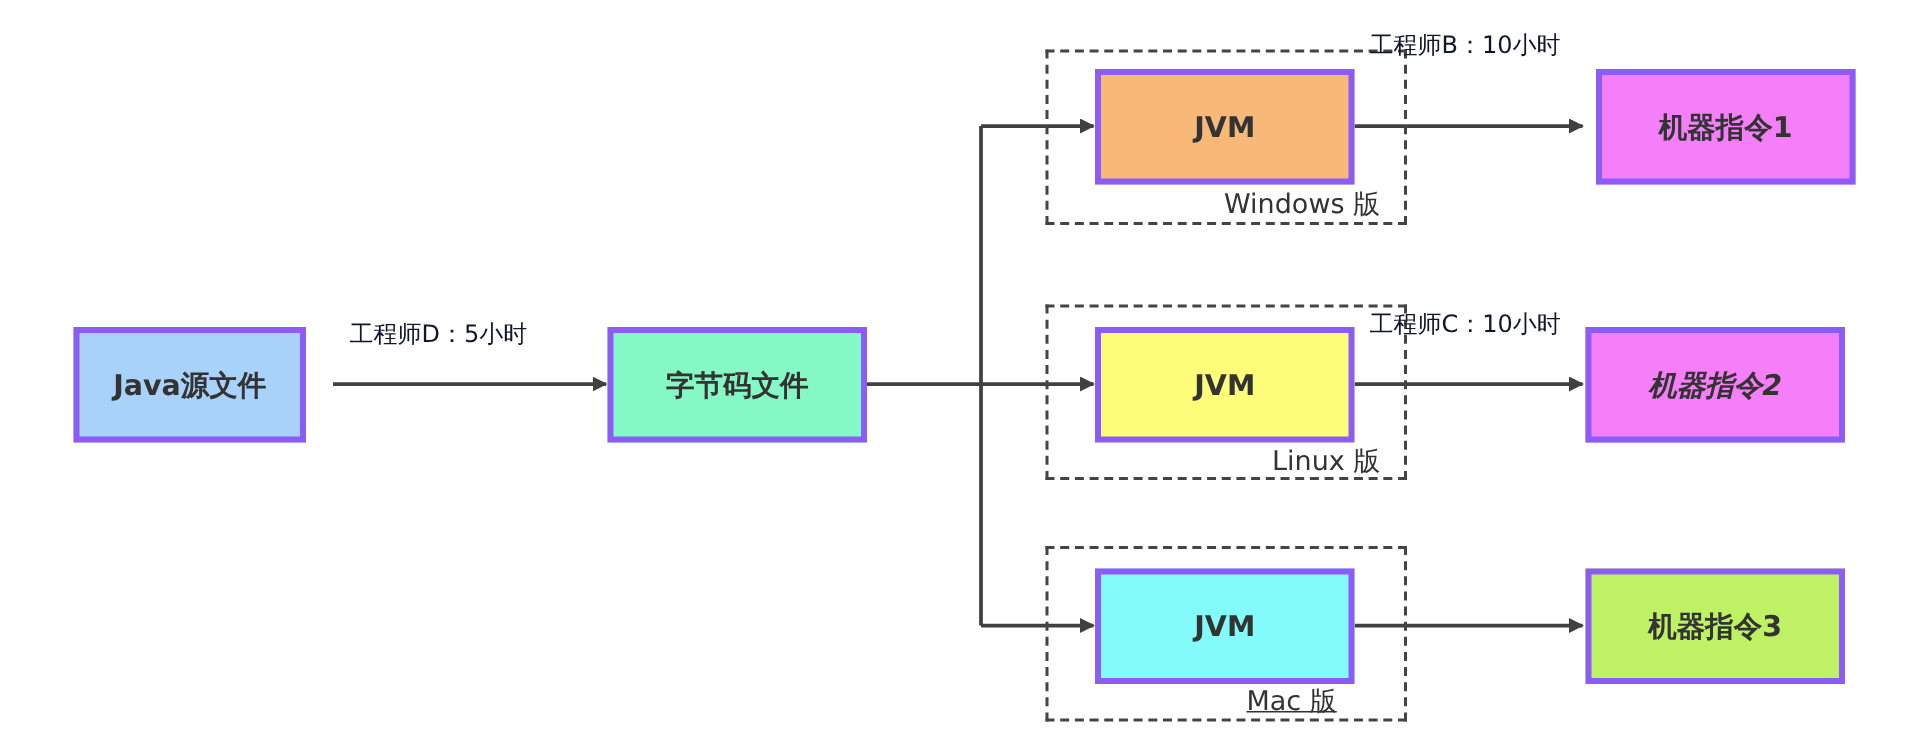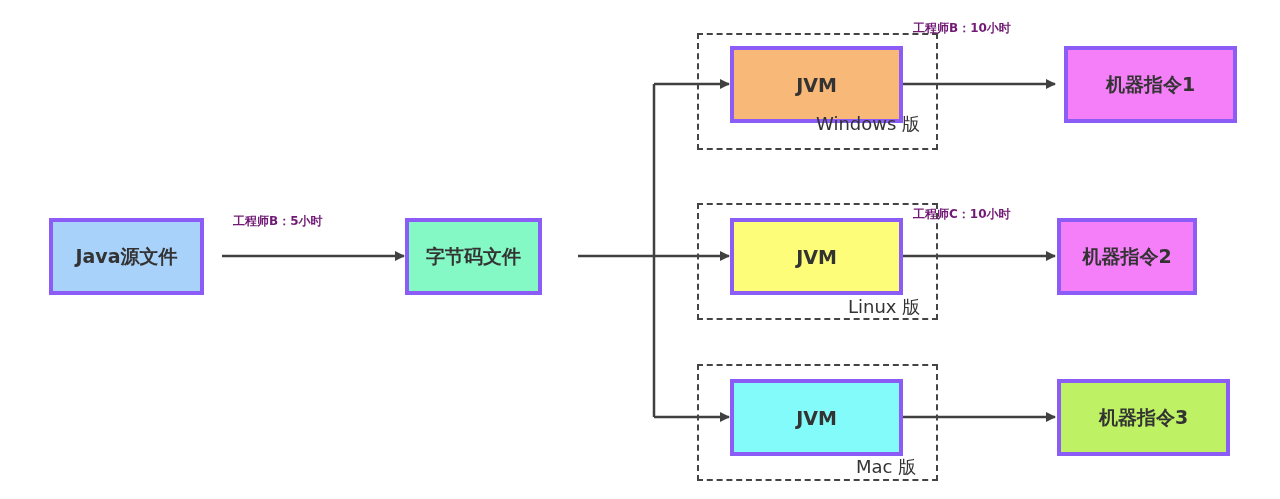--- a/index.html
+++ b/index.html
@@ -15,21 +15,21 @@
     }
     .group {
       position: absolute; box-sizing: border-box;
       border: 2px dashed #444;
     }
     .group-label {
       position: absolute; font-size: 18px; color: #333; white-space: nowrap;
       background: transparent;
     }
     .edge-label {
-      position: absolute; font-size: 12px; font-weight: bold; color: #701a75;
+      position: absolute; font-size: 16px; font-weight: normal; color: #0f172a;
       white-space: nowrap;
     }
   </style>
 </head>
 <body>
 
 <div class="stage">
 
   <svg class="wires">
     <defs>
@@ -52,45 +52,45 @@
     <line x1="903" y1="417" x2="1055" y2="417" stroke="#404040" stroke-width="2.5" marker-end="url(#arr)"></line>
   </svg>
 
   <div class="group" style="left:697px;top:33px;width:241px;height:117px;"></div>
   <div class="group" style="left:697px;top:203px;width:241px;height:117px;"></div>
   <div class="group" style="left:697px;top:364px;width:241px;height:117px;"></div>
 
   <div class="node" style="left:49px;top:218px;width:155px;height:77px;background:#a9d2fb;">
     <span>Java源文件</span>
   </div>
-  <div class="node" style="left:405px;top:218px;width:137px;height:77px;background:#84f9c5;">
+  <div class="node" style="left:405px;top:218px;width:173px;height:77px;background:#84f9c5;">
     <span>字节码文件</span>
   </div>
 
   <div class="node" style="left:730px;top:46px;width:173px;height:77px;background:#f8b877;">
     <span>JVM</span>
   </div>
   <div class="node" style="left:730px;top:218px;width:173px;height:77px;background:#fdfd7a;">
     <span>JVM</span>
   </div>
   <div class="node" style="left:730px;top:379px;width:173px;height:77px;background:#84fbfb;">
     <span>JVM</span>
   </div>
 
   <div class="node" style="left:1064px;top:46px;width:173px;height:77px;background:#f57ff8;">
     <span>机器指令1</span>
   </div>
-  <div class="node" style="left:1057px;top:218px;width:140px;height:77px;background:#f57ff8;">
+  <div class="node" style="left:1057px;top:218px;width:173px;height:77px;background:#f57ff8;font-style:italic;">
     <span>机器指令2</span>
   </div>
   <div class="node" style="left:1057px;top:379px;width:173px;height:77px;background:#bef264;">
     <span>机器指令3</span>
   </div>
 
-  <div class="group-label" style="left:816px;top:112px;">Windows 版</div>
+  <div class="group-label" style="left:816px;top:124px;">Windows 版</div>
   <div class="group-label" style="left:848px;top:295px;">Linux 版</div>
-  <div class="group-label" style="left:856px;top:455px;">Mac 版</div>
+  <div class="group-label" style="left:831px;top:455px;text-decoration:underline;">Mac 版</div>
 
-  <div class="edge-label" style="left:233px;top:213px;">工程师B：5小时</div>
+  <div class="edge-label" style="left:233px;top:213px;">工程师D：5小时</div>
   <div class="edge-label" style="left:913px;top:20px;">工程师B：10小时</div>
   <div class="edge-label" style="left:913px;top:206px;">工程师C：10小时</div>
 
 </div>
 
 </body></html>

